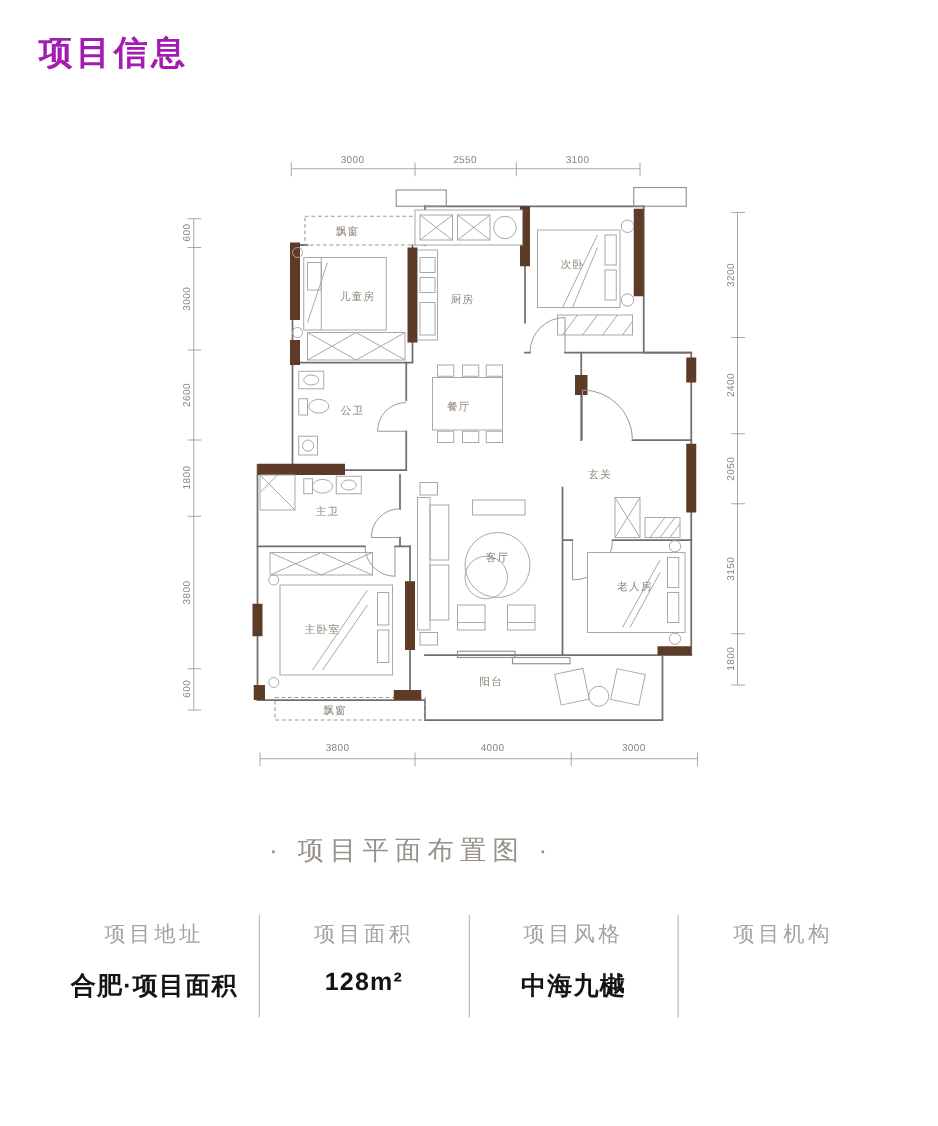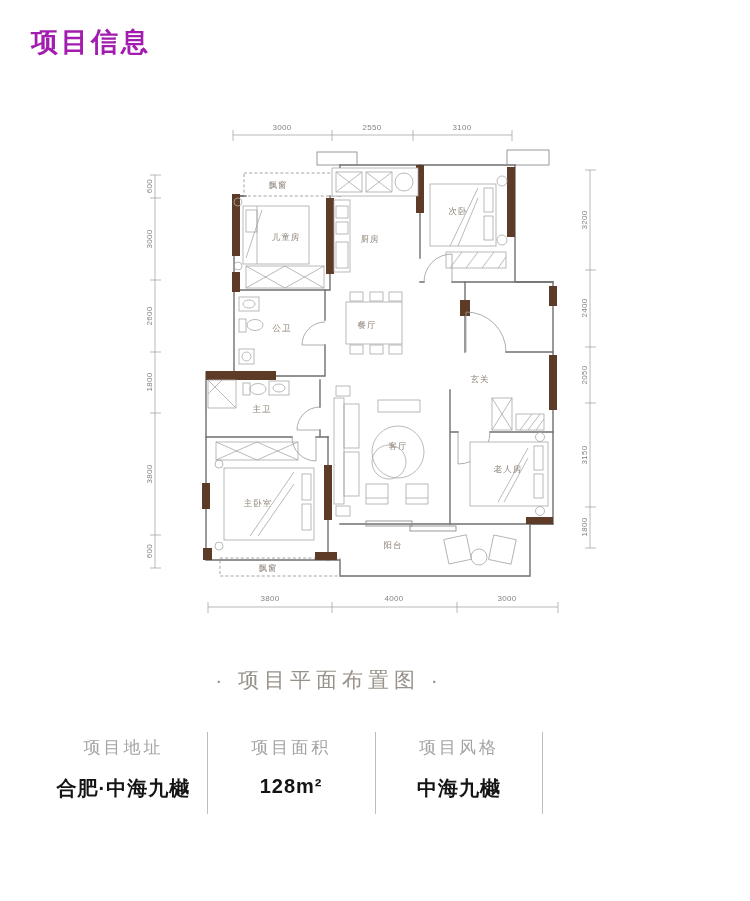--- a/index.html
+++ b/index.html
@@ -253,25 +253,26 @@
     <text class="room" x="383" y="548" text-anchor="middle">阳台</text>
   </g>
 </svg>
 </div>
 
 <div class="caption">· 项目平面布置图 ·</div>
 
 <div class="footer">
   <div class="fcol">
     <div class="flabel">项目地址</div>
-    <div class="fvalue">合肥·中海九樾</div>
+    <div class="fvalue">合肥·项目面积</div>
   </div>
   <div class="fcol">
     <div class="flabel">项目面积</div>
     <div class="fvalue">128m²</div>
   </div>
   <div class="fcol">
     <div class="flabel">项目风格</div>
     <div class="fvalue">中海九樾</div>
   </div>
   <div class="fcol">
+    <div class="flabel">项目机构</div>
   </div>
 </div>
 
 </body></html>

